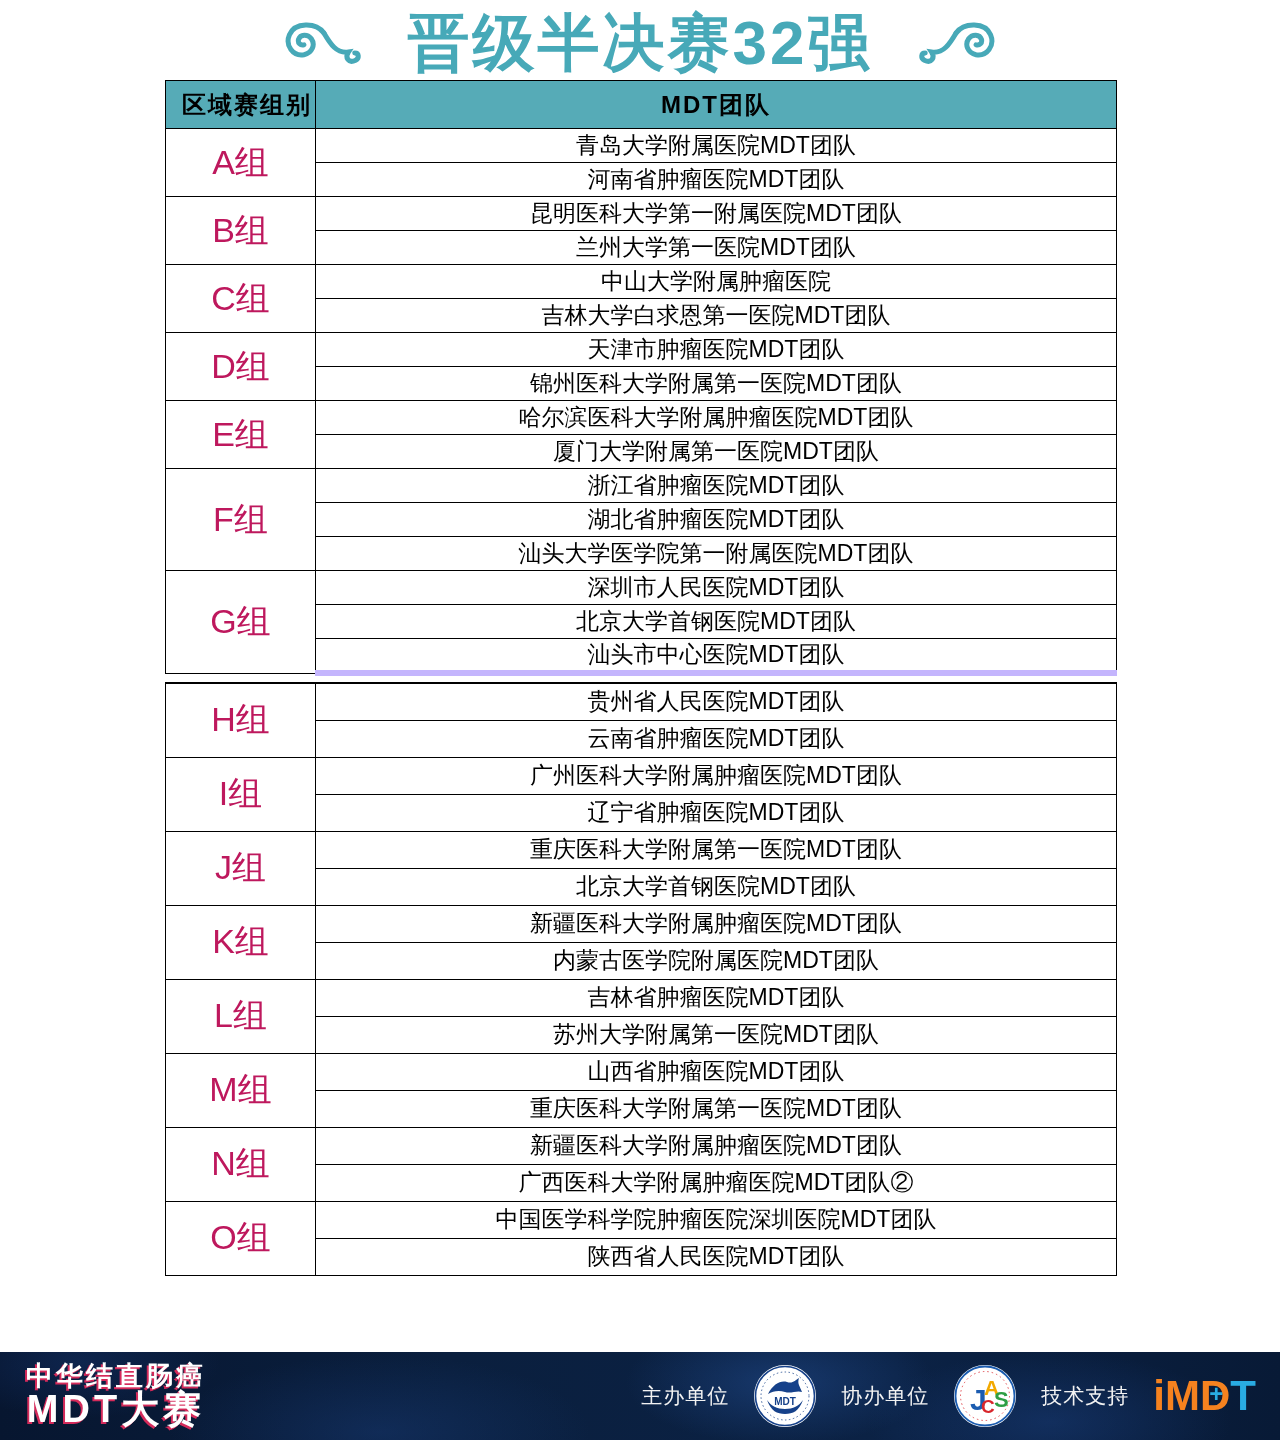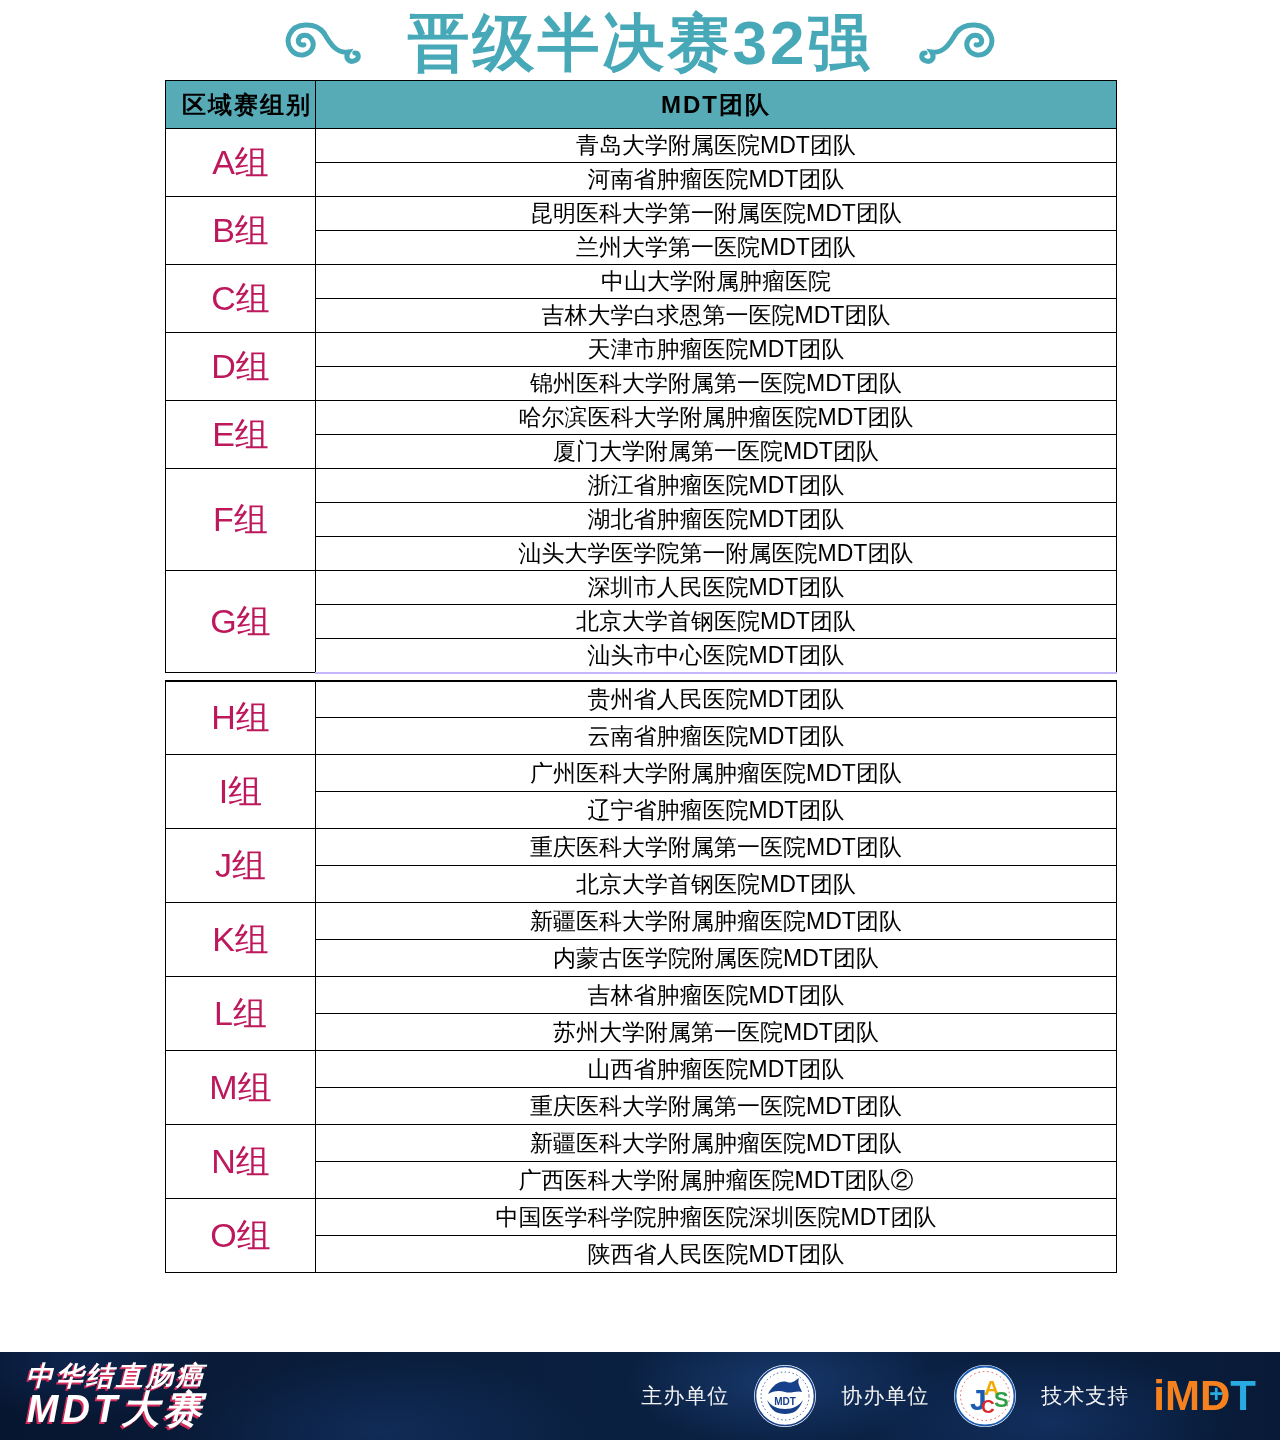--- a/index.html
+++ b/index.html
@@ -37,35 +37,35 @@
   thead th {
     background:#56abb7; height:48px;
     font-size:24px; font-weight:bold; color:#000; letter-spacing:2px;
   }
   .t1 td { height:34px; }
   .t2 td { height:37px; }
   td.group-cell { font-size:34px; color:#be185d; }
   td.team-cell  { font-size:23px; color:#000; }
   .t2 { margin-top:6px; }
   .t2 tr:first-child td { border-top:2px solid #000; }
-  .t1 tr:last-child td { border-bottom:2px solid #c4b5fd; }
+  .t1 tr:last-child td { border-bottom:6px solid #c4b5fd; }
 
   
   .footer {
     position:absolute; left:0; bottom:0;
     width:1280px; height:88px;
     background:
       radial-gradient(ellipse 220px 90px at 780px 30px, rgba(38,84,158,0.45), rgba(38,84,158,0) 70%),
       radial-gradient(ellipse 260px 100px at 1050px 70px, rgba(30,70,140,0.4), rgba(30,70,140,0) 70%),
       radial-gradient(ellipse 300px 110px at 380px 80px, rgba(25,60,120,0.45), rgba(25,60,120,0) 70%),
       radial-gradient(ellipse 200px 80px at 80px 10px, rgba(20,50,105,0.5), rgba(20,50,105,0) 70%),
       linear-gradient(90deg, #071630 0%, #0a1f3e 35%, #0b2245 70%, #081a36 100%);
     display:flex; align-items:center;
   }
-  .brand { margin-left:26px; color:#fff; font-style:italic; line-height:1.05; }
+  .brand { margin-left:26px; color:#fff; line-height:1.05; }
   .brand-line1 {
     font-size:27px; font-weight:bold; letter-spacing:3px;
     text-shadow:-2px 2px 0 #d42a5a;
   }
   .brand-line2 {
     font-size:38px; font-weight:bold; letter-spacing:4px; text-align:center;
     text-shadow:-2px 2px 0 #d42a5a;
   }
   .footer-right {
     margin-left:auto; margin-right:24px;

